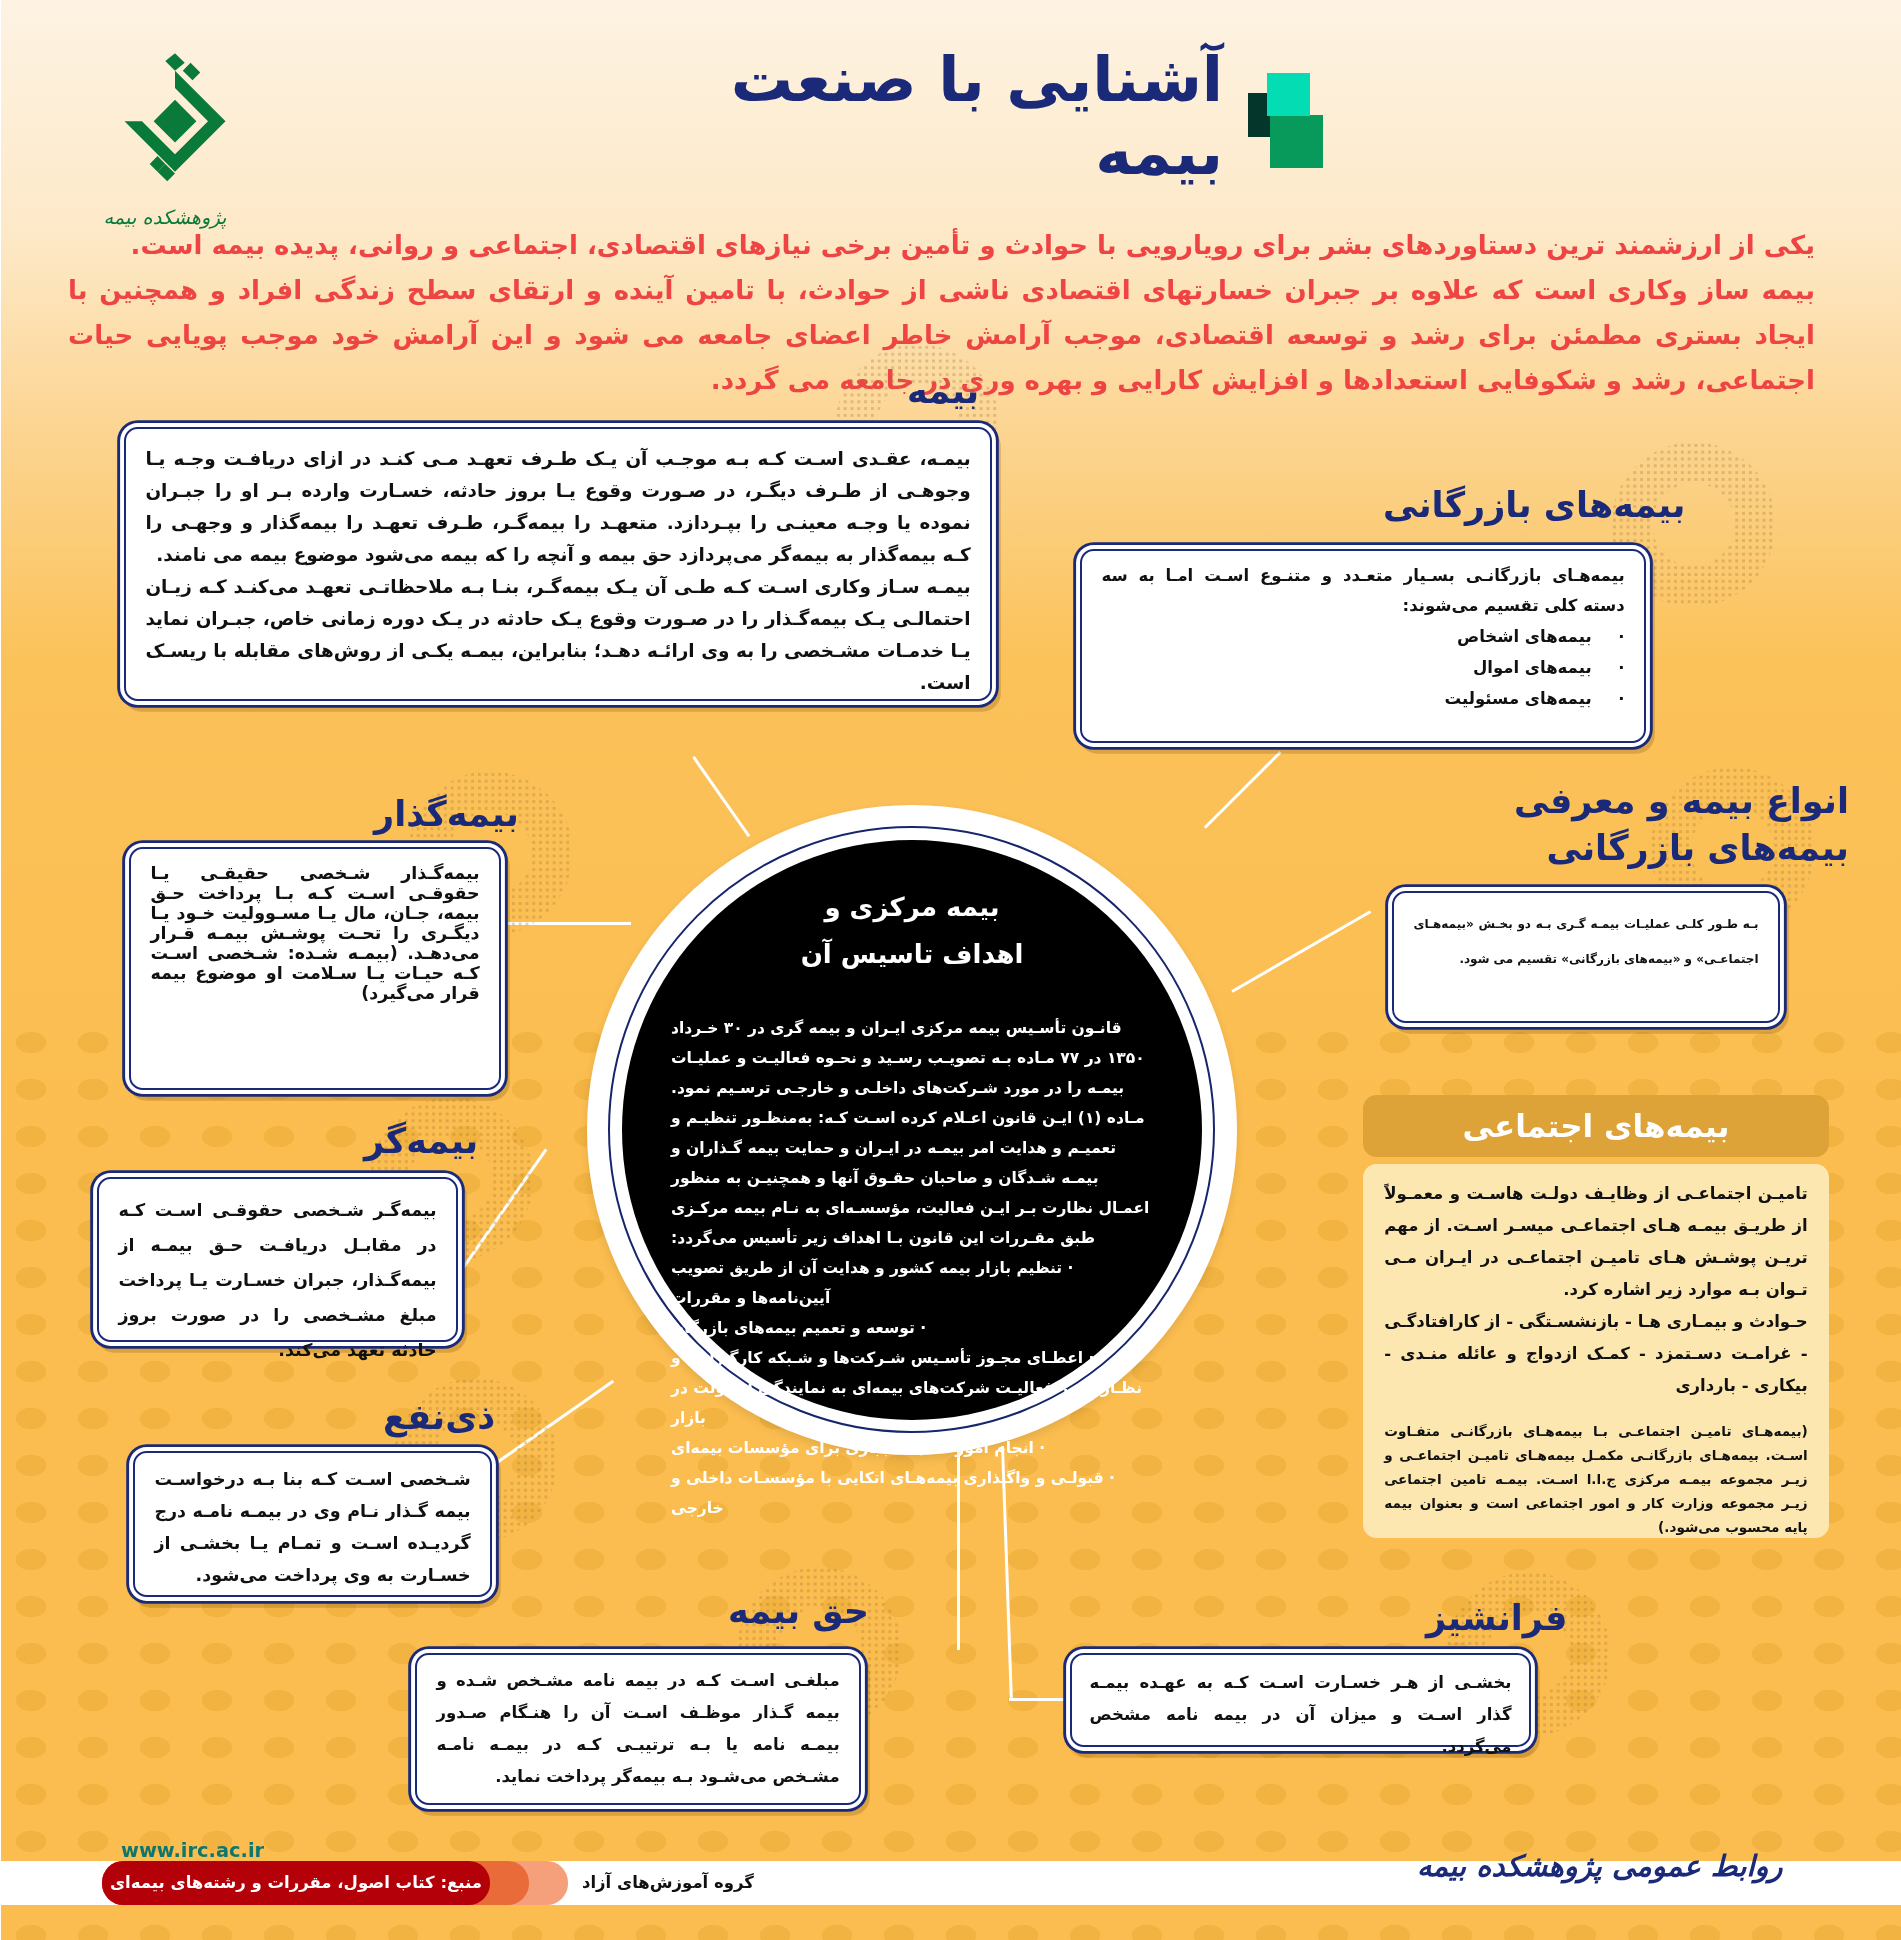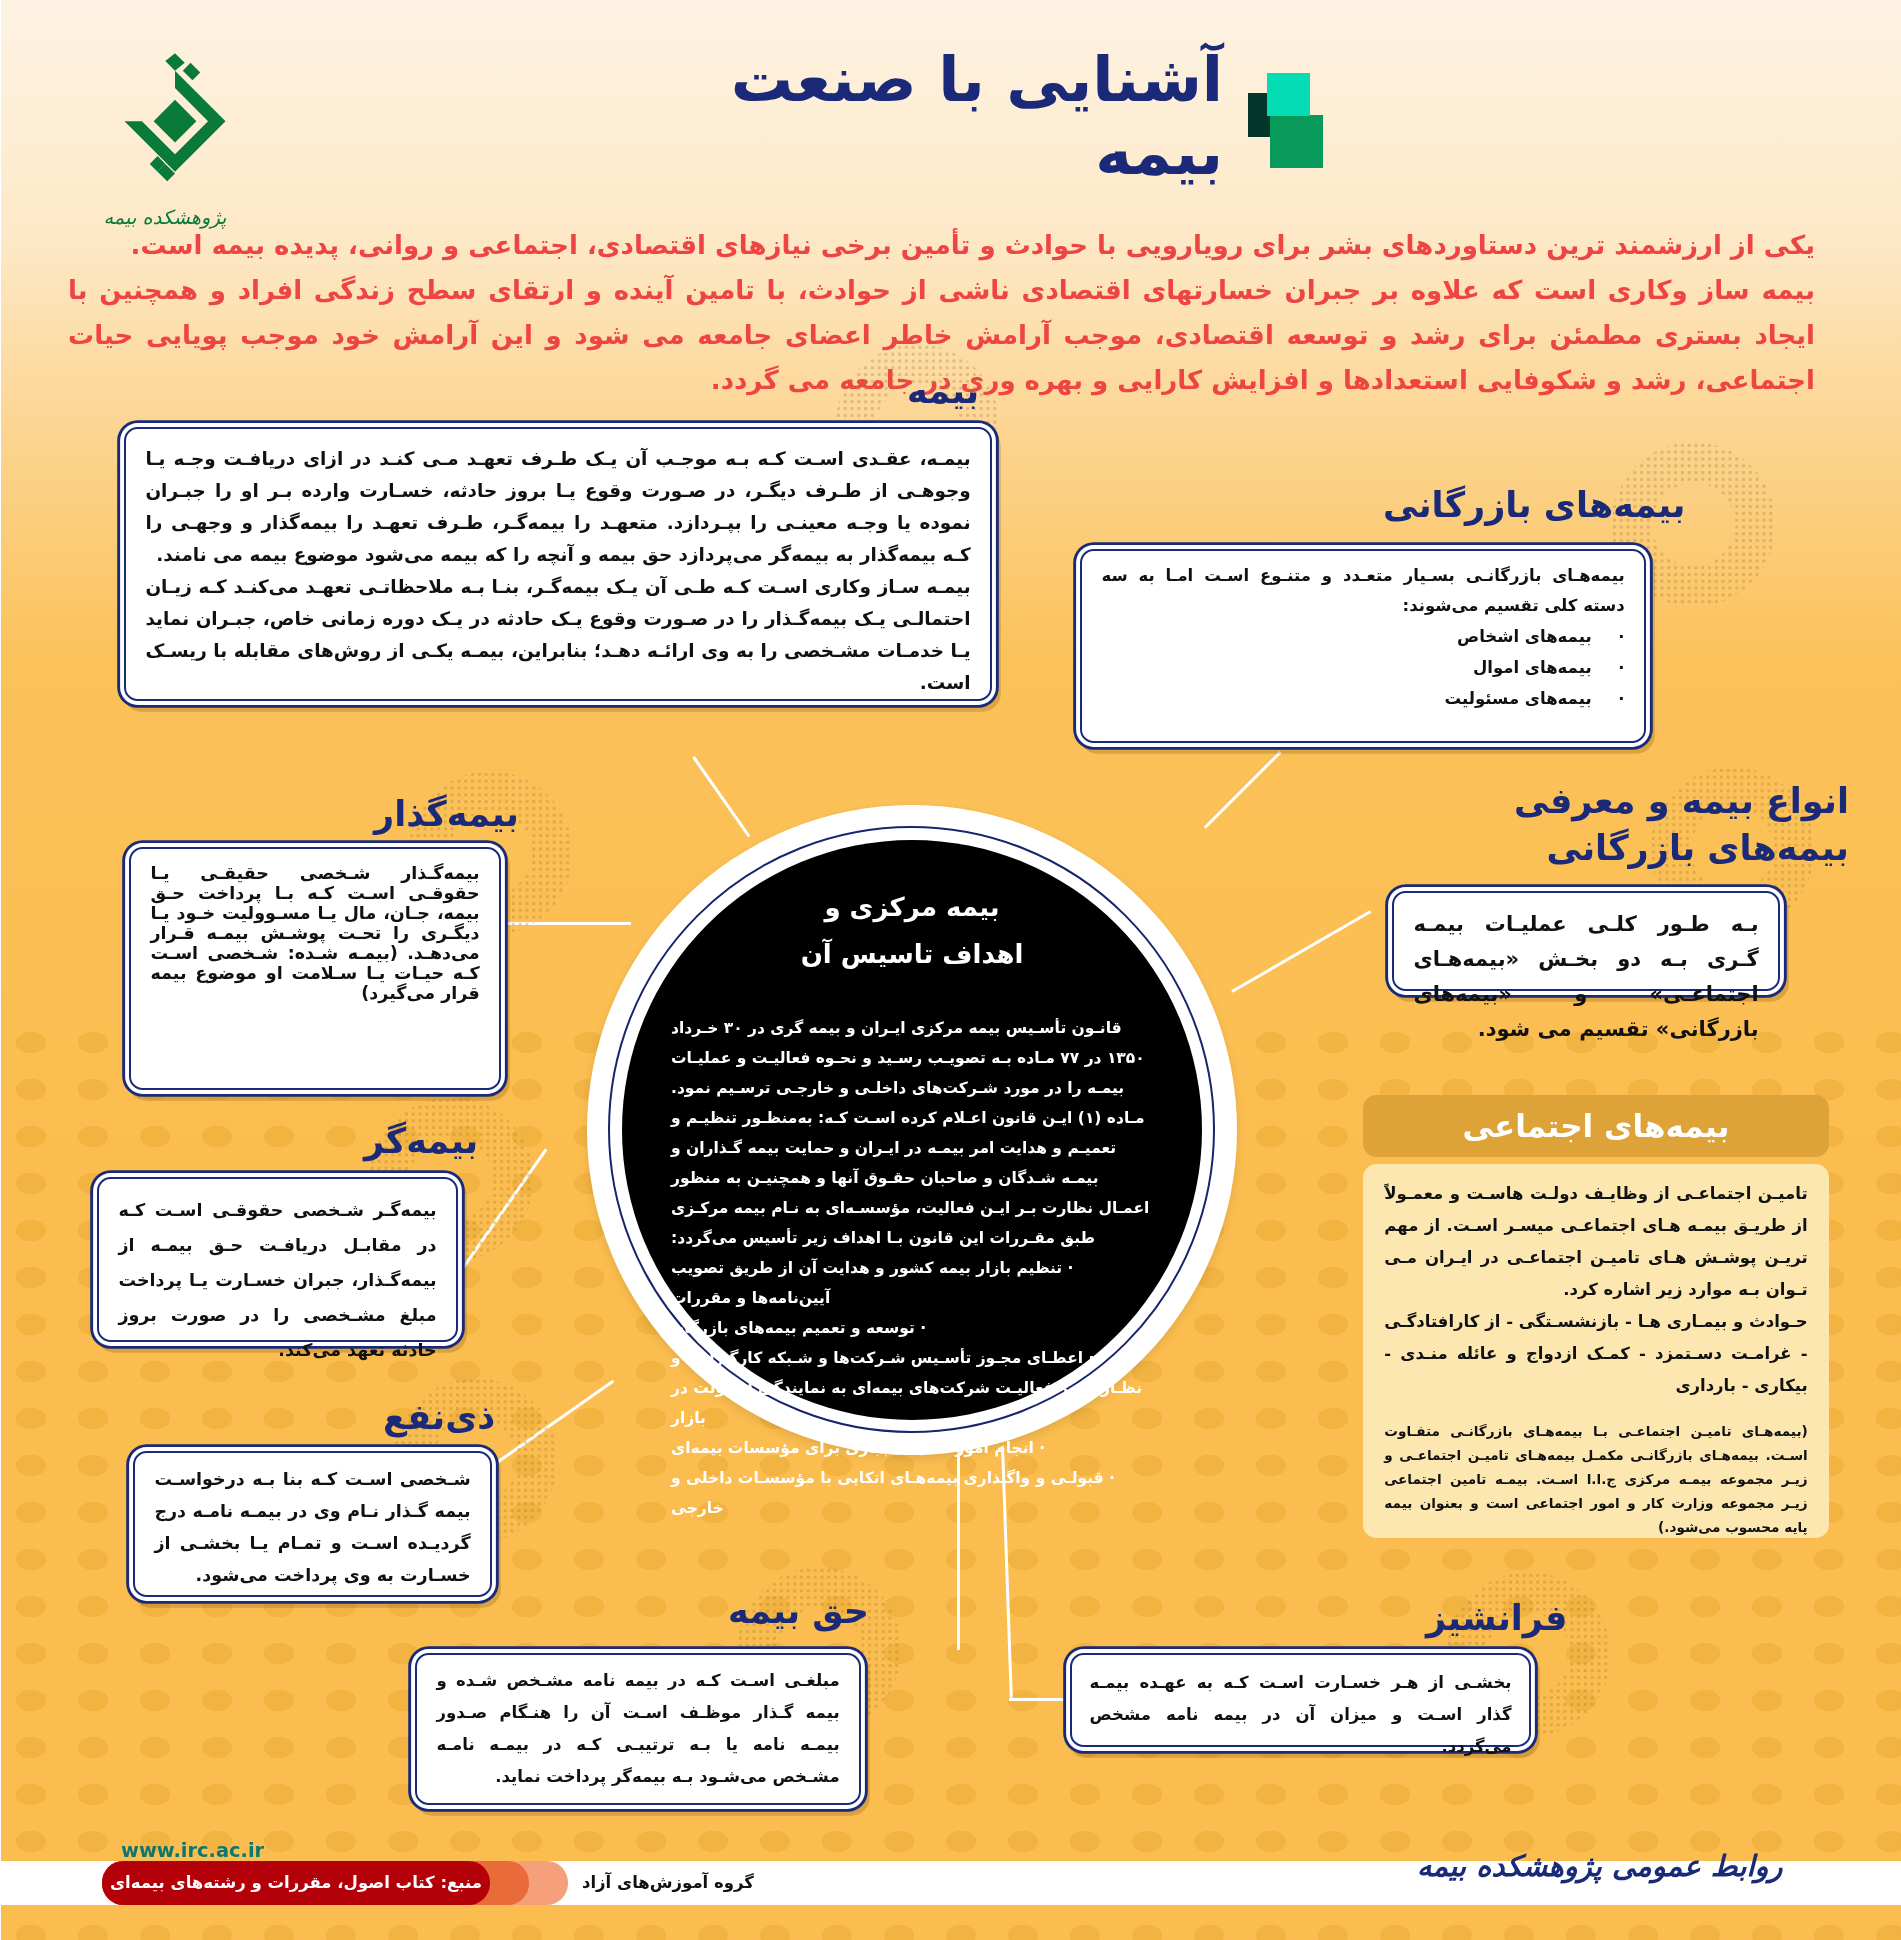--- a/index.html
+++ b/index.html
@@ -162,21 +162,21 @@
     <li>بیمه‌های اموال</li>
     <li>بیمه‌های مسئولیت</li>
   </ul>
 </div>
 
 <div class="heading-dots" style="left:1650px; top:767px;"></div>
 <div class="abs heading" style="left:1514px; top:778px; text-align:right; line-height:47px;">
   <div>انواع بیمه و معرفی</div>
   <div>بیمه‌های بازرگانی</div>
 </div>
-<div class="card" style="left:1392px; top:891px; width:388px; height:100px; font-size:21px; line-height:35px;">بـه طـور کلـی عملیـات بیمـه گـری بـه دو بخـش «بیمه‌هـای اجتماعـی» و «بیمه‌های بازرگانی» تقسیم می شود.</div>
+<div class="card" style="left:1392px; top:891px; width:388px; height:132px; font-size:12px; line-height:35px;">بـه طـور کلـی عملیـات بیمـه گـری بـه دو بخـش «بیمه‌هـای اجتماعـی» و «بیمه‌های بازرگانی» تقسیم می شود.</div>
 
 <div class="heading-dots" style="left:408px; top:771px;"></div>
 <div class="abs heading" style="left:374px; top:794px;">بیمه‌گذار</div>
 <div class="card" style="left:129px; top:847px; width:372px; height:243px; font-size:17.5px; line-height:20px;">بیمه‌گـذار شـخصی حقیقـی یـا حقوقـی اسـت کـه بـا پرداخت حـق بیمه، جـان، مال یـا مسـوولیت خـود یـا دیگـری را تحـت پوشـش بیمـه قـرار می‌دهـد. (بیمـه شـده: شـخصی اسـت کـه حیـات یـا سـلامت او موضوع بیمه قرار می‌گیرد)</div>
 
 <div class="heading-dots" style="left:369px; top:1097px;"></div>
 <div class="abs heading" style="left:364px; top:1121px;">بیمه‌گر</div>
 <div class="card" style="left:97px; top:1177px; width:361px; height:165px; font-size:17.5px; line-height:35px;">بیمه‌گـر شـخصی حقوقـی اسـت کـه در مقابـل دریافـت حـق بیمـه از بیمه‌گـذار، جبران خسـارت یـا پرداخت مبلغ مشـخصی را در صورت بروز حادثه تعهد می‌کند.</div>
 
 <div class="heading-dots" style="left:393px; top:1378px;"></div>

